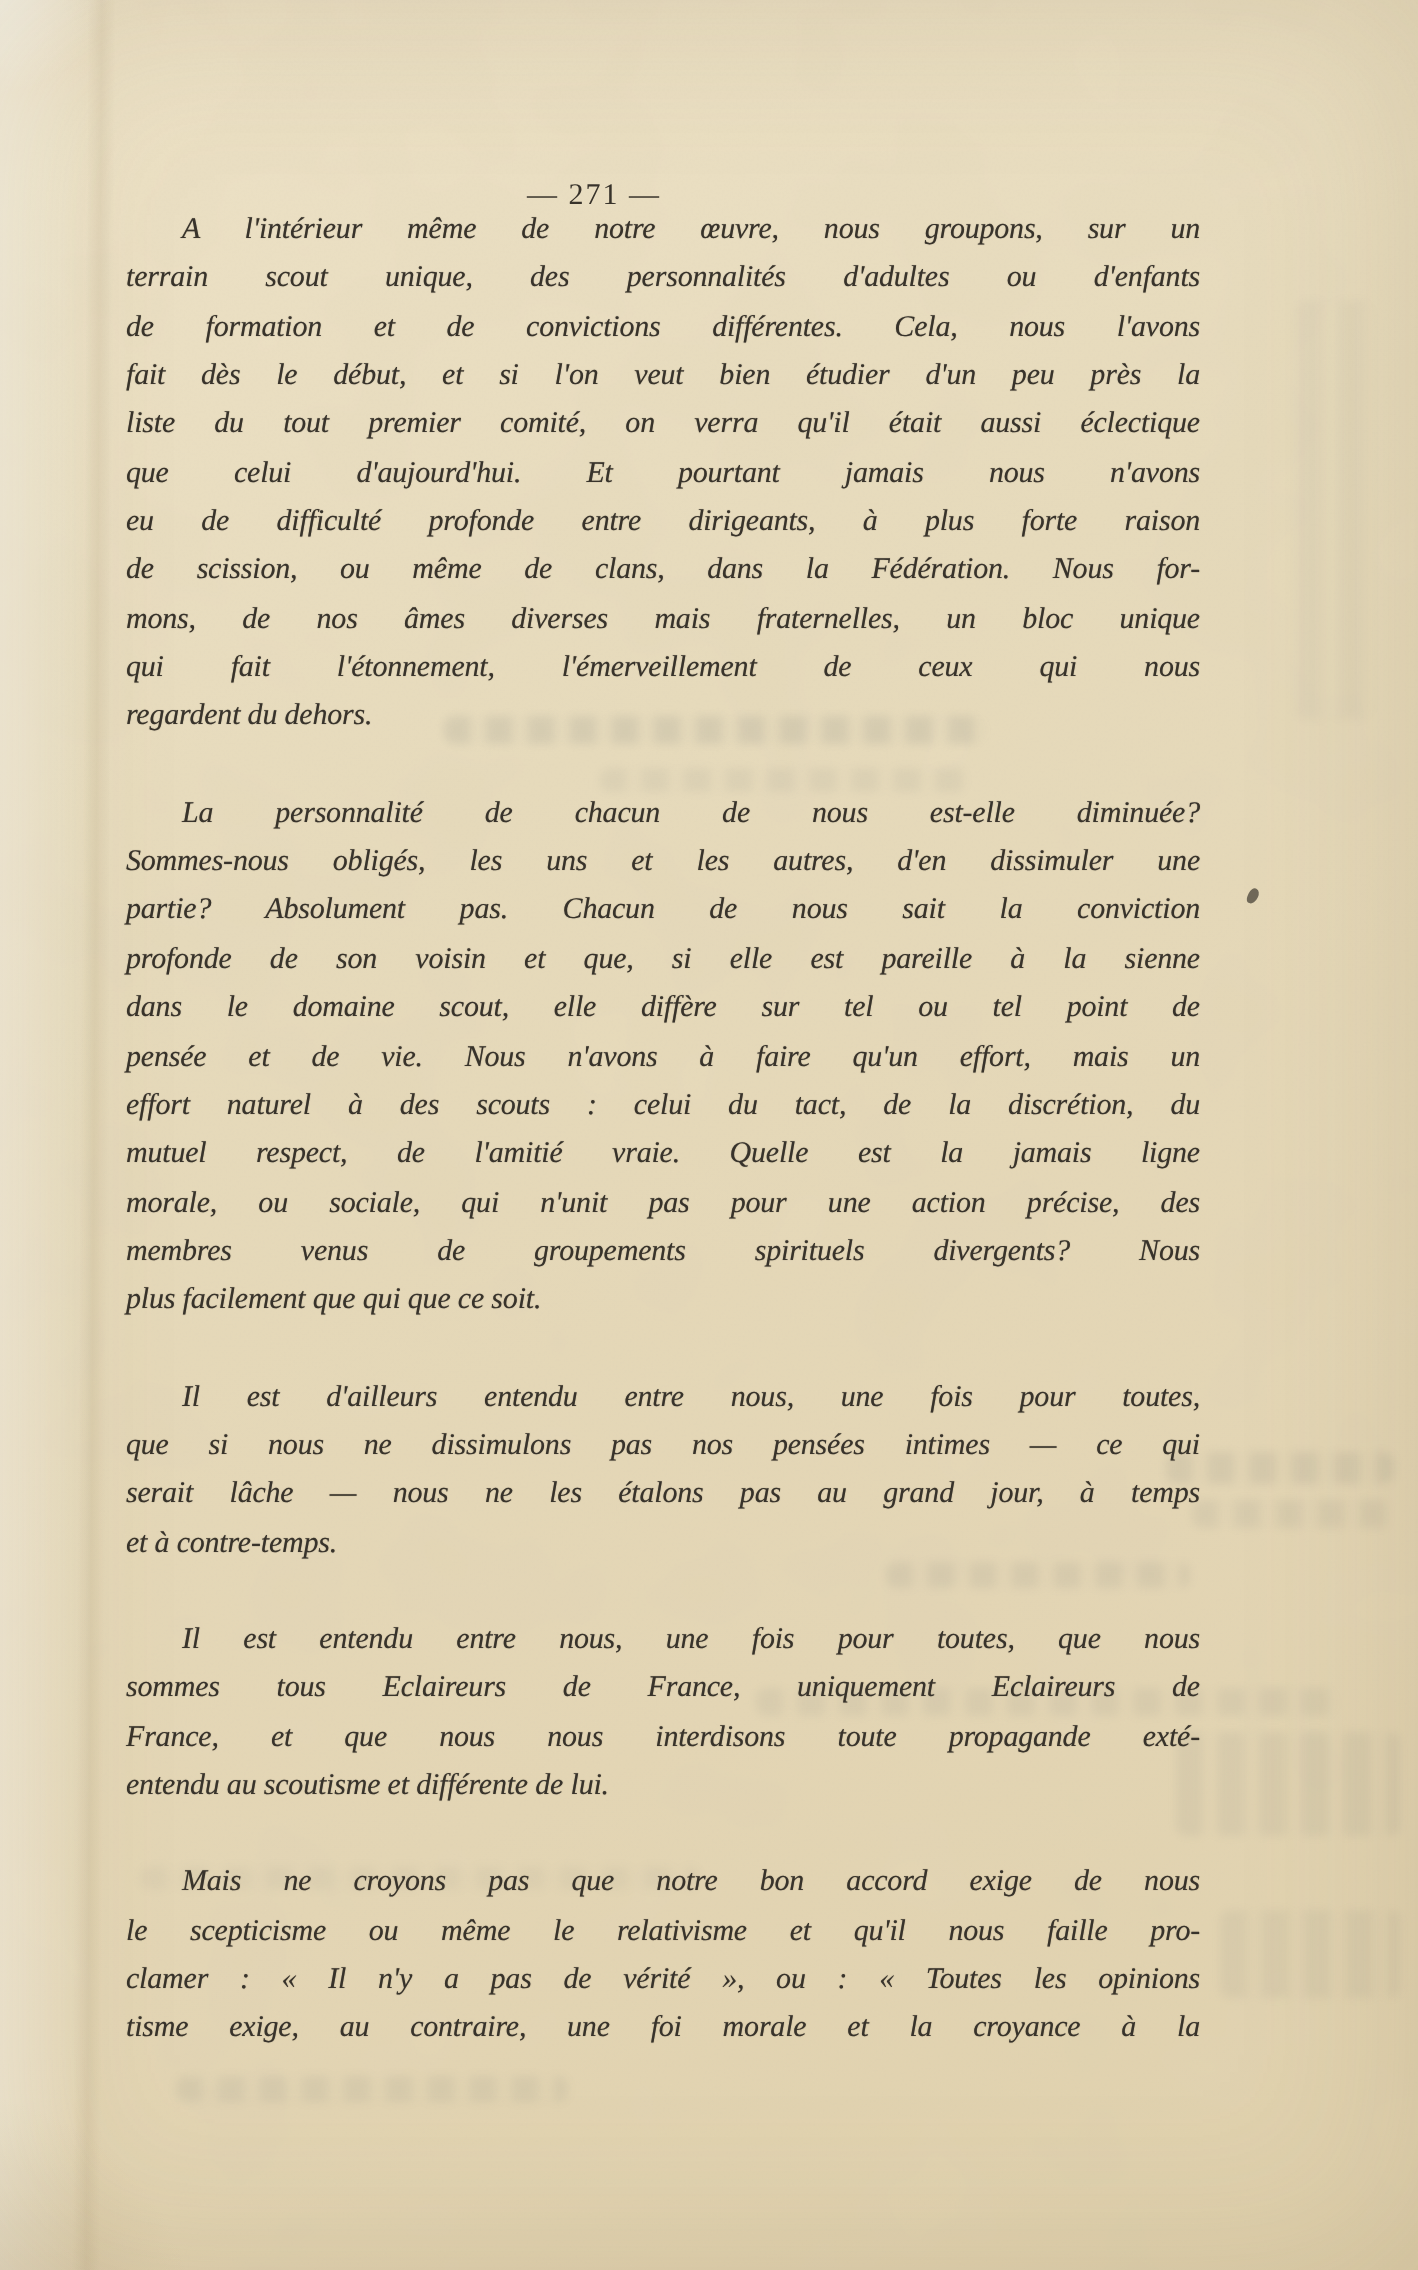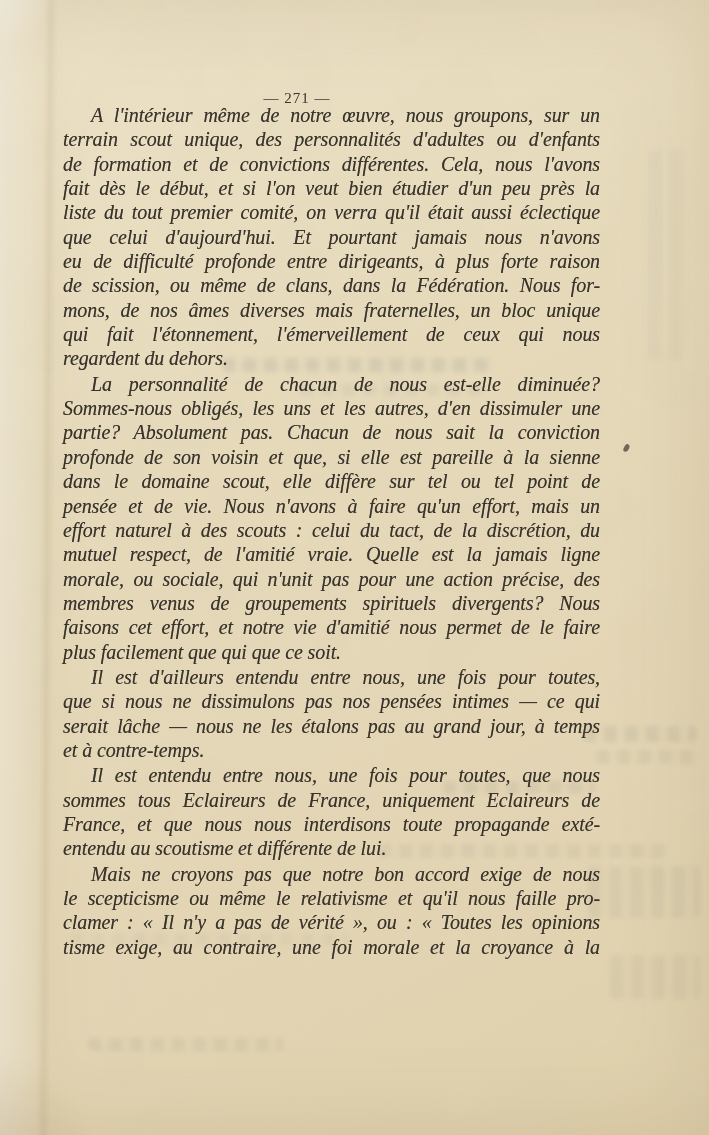--- a/index.html
+++ b/index.html
@@ -52,28 +52,28 @@
     text-align: center;
     font-size: 15px;
     letter-spacing: 1px;
     color: #3a352c;
     margin-top: 16px;
   }
   
   .text-block {
     position: absolute; left: 63px; top: 103px; width: 537px;
     font-style: italic;
-    font-size: 20px;
+    font-size: 15px;
     line-height: 24.35px;
     letter-spacing: -0.1px;
     color: #38332b;
     text-shadow: 0 0 0.5px rgba(56,51,43,0.55);
   }
   .paragraph { margin: 0; }
-  .paragraph + .paragraph { margin-top: 1px; font-style: italic; }
+  .paragraph + .paragraph { margin-top: 24px; font-style: italic; }
   .line {
     text-align: justify;
     -moz-text-align-last: justify;
     text-align-last: justify;
     white-space: nowrap;
     overflow: visible;
   }
   .line.first { padding-left: 28px; }
   .line.left {
     text-align: center;
@@ -164,21 +164,20 @@
         <div class="line first">La personnalité de chacun de nous est-elle diminuée?</div>
         <div class="line">Sommes-nous obligés, les uns et les autres, d'en dissimuler une</div>
         <div class="line">partie? Absolument pas. Chacun de nous sait la conviction</div>
         <div class="line">profonde de son voisin et que, si elle est pareille à la sienne</div>
         <div class="line">dans le domaine scout, elle diffère sur tel ou tel point de</div>
         <div class="line">pensée et de vie. Nous n'avons à faire qu'un effort, mais un</div>
         <div class="line">effort naturel à des scouts : celui du tact, de la discrétion, du</div>
         <div class="line">mutuel respect, de l'amitié vraie. Quelle est la jamais ligne</div>
         <div class="line">morale, ou sociale, qui n'unit pas pour une action précise, des</div>
         <div class="line">membres venus de groupements spirituels divergents? Nous</div>
-        <div class="line">faisons cet effort, et notre vie d'amitié nous permet de le faire</div>
         <div class="line left">plus facilement que qui que ce soit.</div>
       </div>
       <div class="paragraph">
         <div class="line first">Il est d'ailleurs entendu entre nous, une fois pour toutes,</div>
         <div class="line">que si nous ne dissimulons pas nos pensées intimes — ce qui</div>
         <div class="line">serait lâche — nous ne les étalons pas au grand jour, à temps</div>
         <div class="line left">et à contre-temps.</div>
       </div>
       <div class="paragraph">
         <div class="line first">Il est entendu entre nous, une fois pour toutes, que nous</div>

